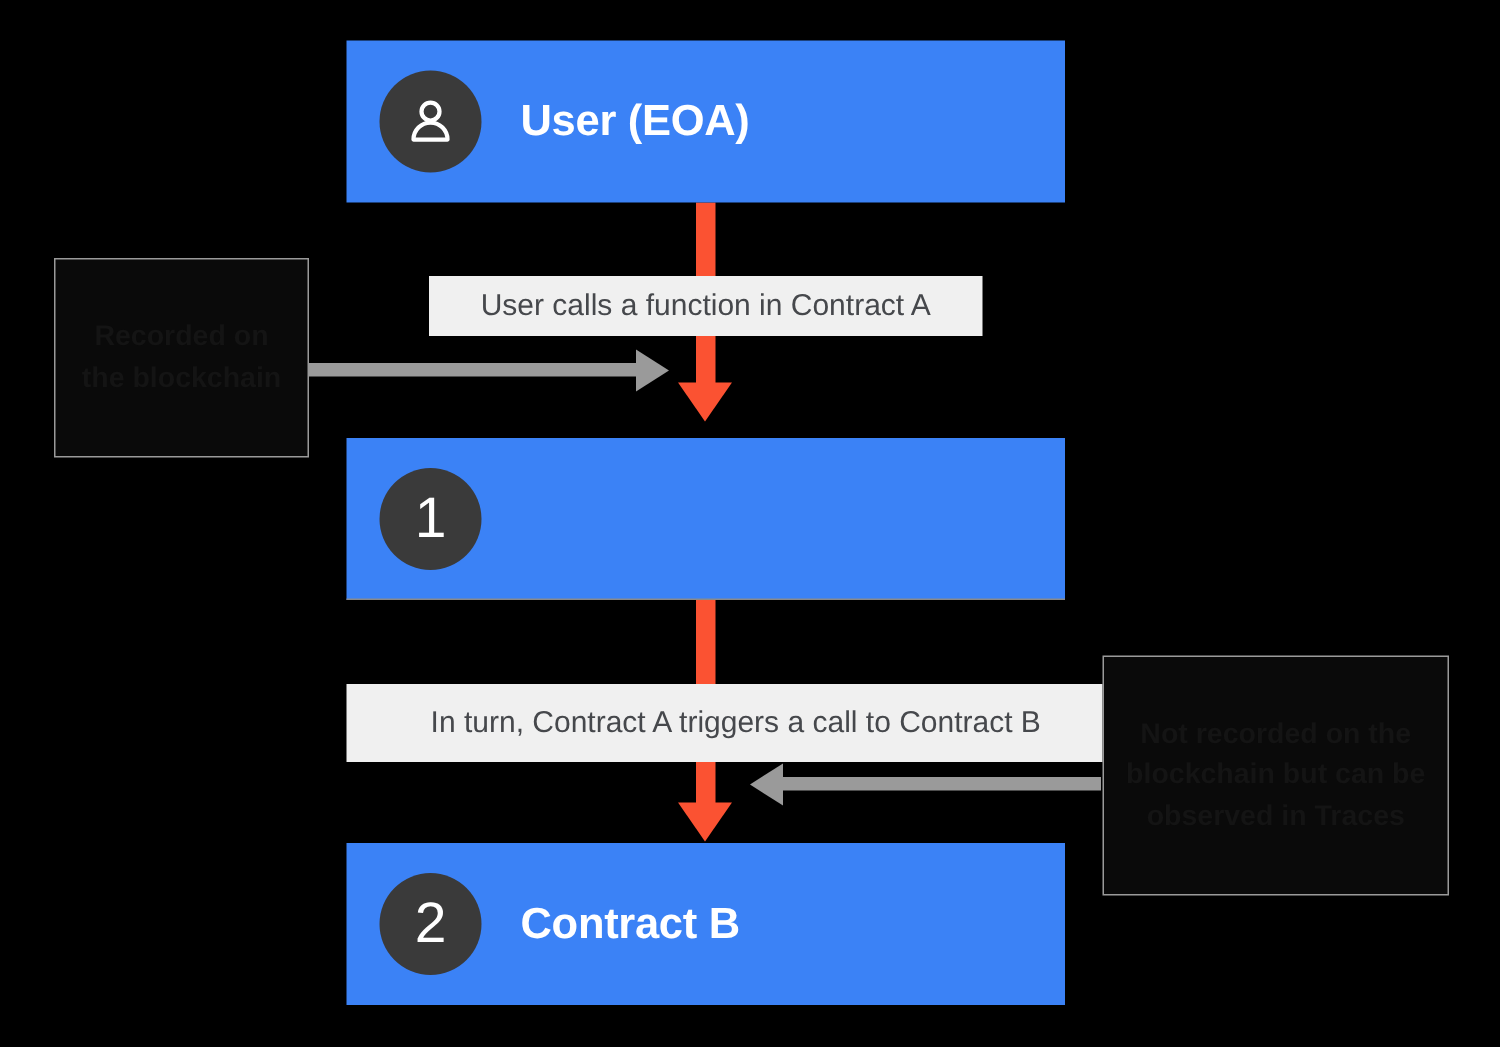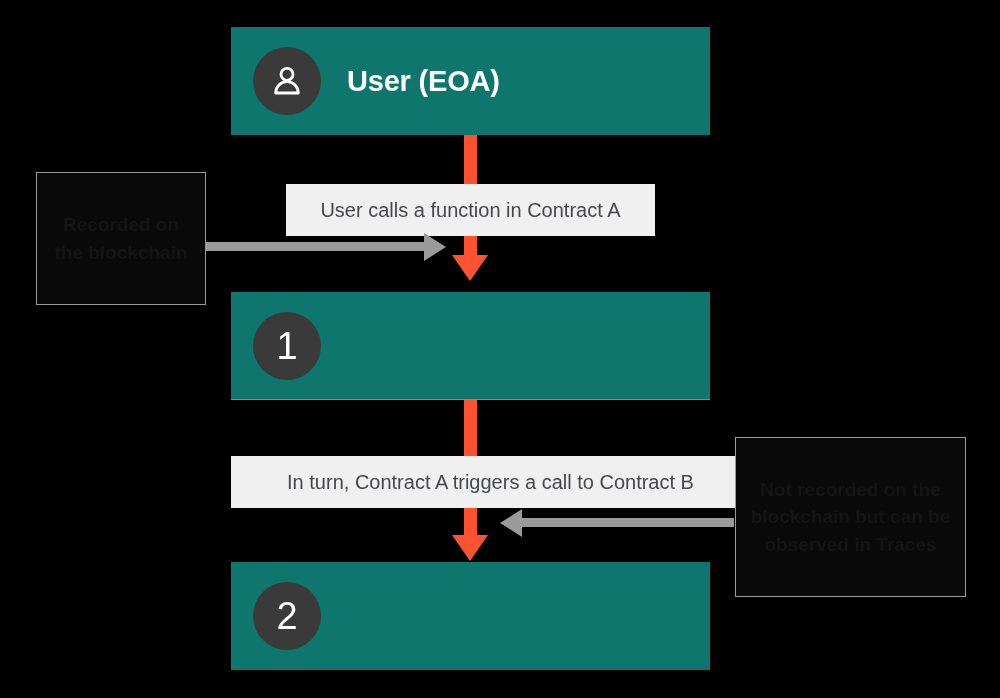--- a/index.html
+++ b/index.html
@@ -17,21 +17,21 @@
     height: 698px;
     background: #000000;
     overflow: hidden;
   }
 
   
   .node {
     position: absolute;
     left: 231px;
     width: 479px;
-    background: #0f766e;
+    background: #3b82f6;
     display: flex;
     align-items: center;
     box-sizing: border-box;
     padding-left: 22px;
   }
   .node-user    { top: 27px;  height: 108px; }
   .node-a       { top: 292px; height: 108px; border-bottom: 1px solid #8a8a8a; }
   .node-b       { top: 562px; height: 108px; }
 
   .badge {
@@ -87,21 +87,21 @@
     background: #f0f0f0;
     color: #46484c;
     font-size: 20px;
     display: flex;
     align-items: center;
     justify-content: center;
     box-sizing: border-box;
     padding: 0 22px;
     white-space: nowrap;
   }
-  .chip-1 { left: 286px; top: 184px; width: 369px; height: 52px; }
+  .chip-1 { left: 286px; top: 184px; width: 369px; height: 40px; }
   .chip-2 { left: 231px; top: 456px; width: 519px; height: 52px; }
 
   
   .note {
     position: absolute;
     background: #0a0a0a;
     border: 1px solid #9a9a9a;
     box-sizing: border-box;
     display: flex;
     align-items: center;
@@ -161,20 +161,21 @@
     </div>
     <div class="node-title">User (EOA)</div>
   </div>
 
   <div class="node node-a">
     <div class="badge">1</div>
   </div>
 
   <div class="node node-b">
     <div class="badge">2</div>
+    <div class="node-title">Contract B</div>
   </div>
 
   <div class="chip chip-1">User calls a function in Contract A</div>
   <div class="chip chip-2">In turn, Contract A triggers a call to Contract B</div>
 
   <div class="gray-shaft ga1-shaft"></div>
   <div class="gray-head-right ga1-head"></div>
 
   <div class="gray-shaft ga2-shaft"></div>
   <div class="gray-head-left ga2-head"></div>

